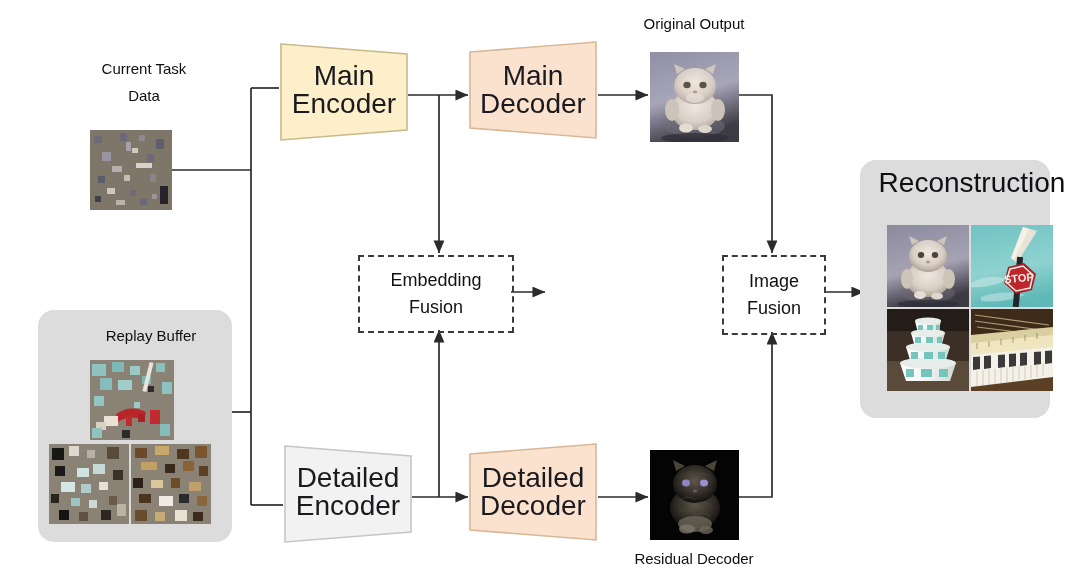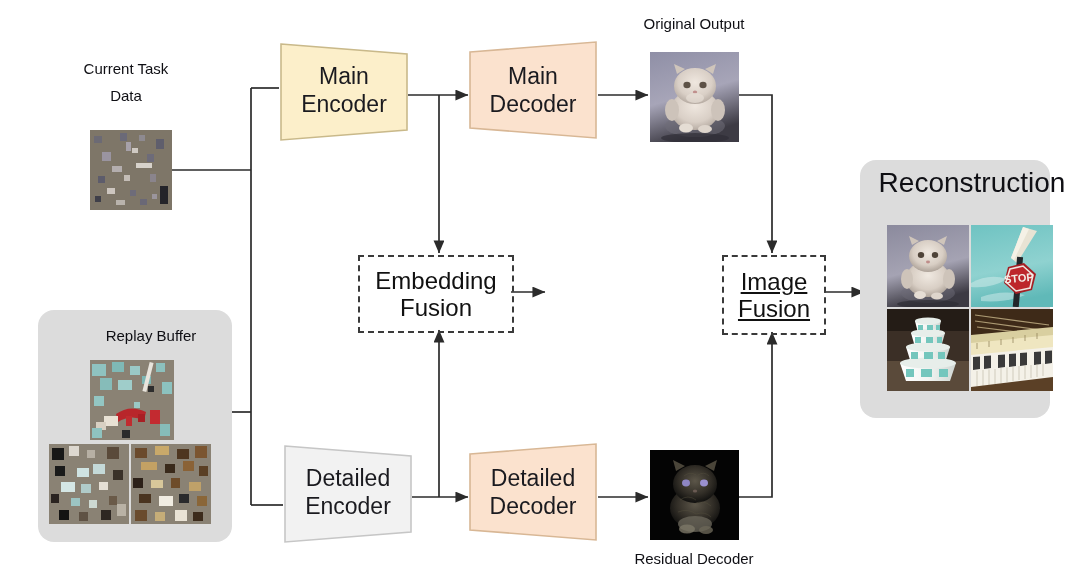--- a/index.html
+++ b/index.html
@@ -6,27 +6,27 @@
   body{width:1080px;height:588px;font-family:"Liberation Sans",sans-serif;}
   #stage{position:relative;width:1080px;height:588px;overflow:hidden;background:#fff;}
 
   .lbl{position:absolute;color:#0f0f14;font-size:15px;line-height:27px;text-align:center;white-space:pre-line;}
 
   
   .panel{position:absolute;background:#dcdcdc;border-radius:16px;}
 
   
   .trap{position:absolute;display:flex;align-items:center;justify-content:center;text-align:center;
-        font-size:23px;line-height:28px;color:#1a1a1f;white-space:pre-line;}
+        font-size:28px;line-height:28px;color:#1a1a1f;white-space:pre-line;}
   .trap svg{position:absolute;left:0;top:0;width:100%;height:100%;}
   .trap span{position:relative;z-index:2;}
 
   
   .dashbox{position:absolute;border:2px dashed #3a3a3a;display:flex;align-items:center;justify-content:center;
-           text-align:center;font-size:24px;line-height:27px;color:#111;white-space:pre-line;background:transparent;}
+           text-align:center;font-size:18px;line-height:27px;color:#111;white-space:pre-line;background:transparent;}
 
   
   .tile{position:absolute;background-repeat:no-repeat;background-size:100% 100%;}
 
   svg.wires{position:absolute;left:0;top:0;width:1080px;height:588px;pointer-events:none;}
 </style>
 </head>
 <body>
 
 <div id="stage">
@@ -64,21 +64,21 @@
       <path d="M739,95 L772,95 L772,253" marker-end="url(#ah)"></path>
 
       <path d="M598,497 L648,497" marker-end="url(#ah)"></path>
 
       <path d="M739,497 L772,497 L772,332" marker-end="url(#ah)"></path>
 
       <path d="M824,292 L864,292" marker-end="url(#ah)"></path>
     </g>
   </svg>
 
-  <div class="lbl" style="left:46px;top:55px;width:160px;">Current Task
+  <div class="lbl" style="left:64px;top:55px;width:160px;">Current Task
 Data</div>
 
   <div class="tile" style="left:90px;top:130px;width:82px;height:80px;background-color:#7e7668;"></div>
   <svg class="tile" style="left:90px;top:130px;width:82px;height:80px;" viewBox="0 0 82 80">
     <rect width="82" height="80" fill="#7e7668"></rect>
     <g>
       <rect x="4" y="6" width="8" height="7" fill="#6c6a74"></rect>
       <rect x="30" y="3" width="7" height="8" fill="#6b6a78"></rect>
       <rect x="49" y="5" width="6" height="6" fill="#8e8a90"></rect>
       <rect x="66" y="9" width="8" height="10" fill="#5f5e6c"></rect>
@@ -213,21 +213,21 @@
     </svg>
     <span>Detailed
 Decoder</span>
   </div>
 
   <div class="dashbox" style="left:358px;top:255px;width:152px;height:74px;">
     <span>Embedding
 Fusion</span>
   </div>
 
-  <div class="dashbox" style="left:722px;top:255px;width:100px;height:76px;text-decoration:underline;">
+  <div class="dashbox" style="left:722px;top:255px;width:100px;height:76px;">
     <span>Image
 Fusion</span>
   </div>
 
 
   <div class="lbl" style="left:594px;top:10px;width:200px;">Original Output</div>
 
   <svg class="tile" style="left:650px;top:52px;width:89px;height:90px;" viewBox="0 0 89 90">
     <defs>
       <linearGradient id="ogbg" x1="0" y1="0" x2="0.3" y2="1">

